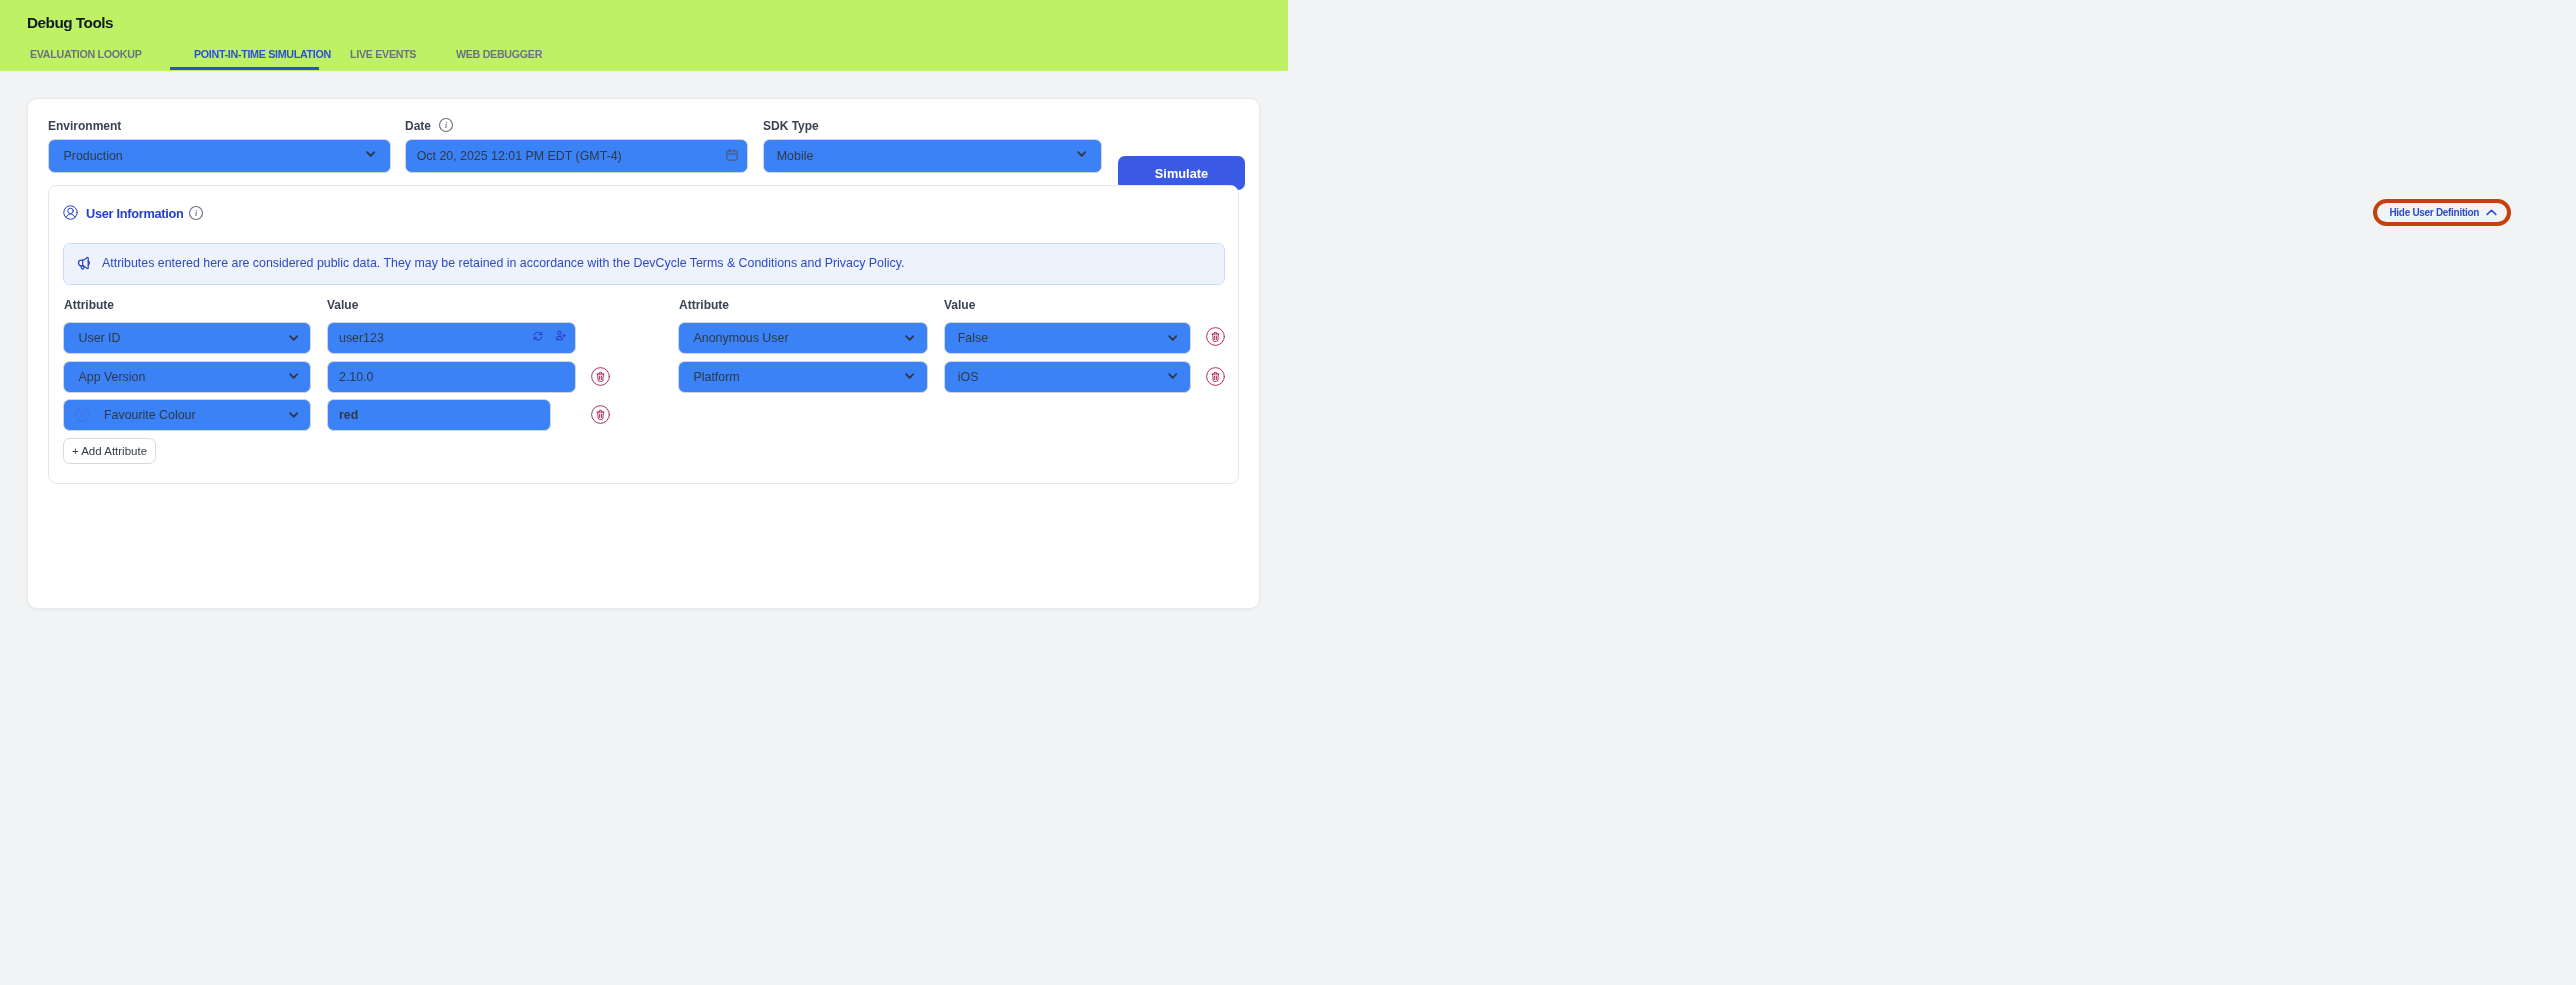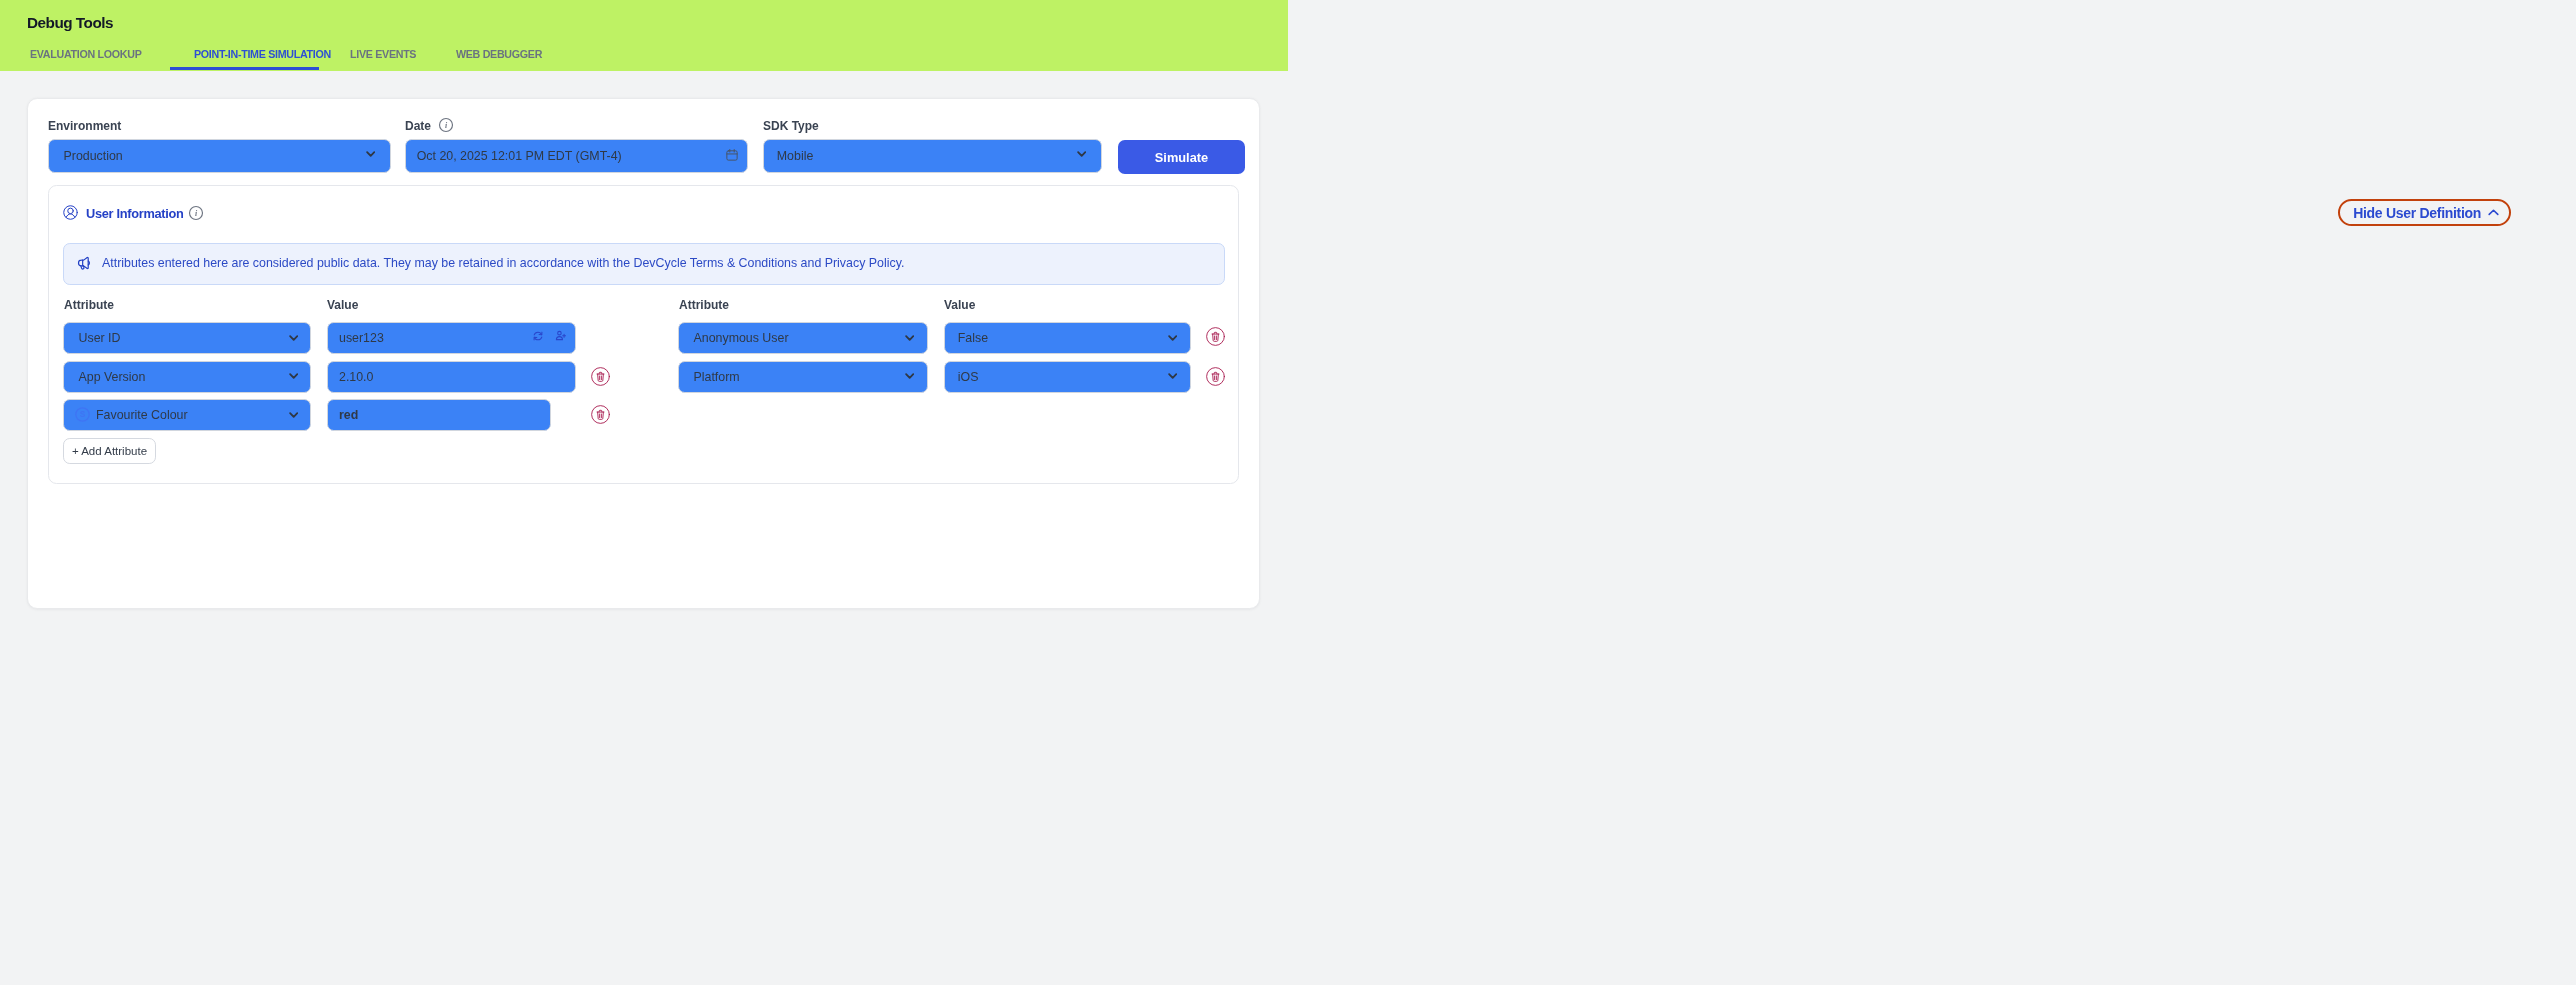--- a/index.html
+++ b/index.html
@@ -6,24 +6,24 @@
   html,body { width:1288px; height:493px; font-family:"Liberation Sans",sans-serif; background:#f2f3f4; overflow:hidden; }
   .abs { position:absolute; }
   .header { position:absolute; left:0; top:0; width:1288px; height:71px; background:#bef264; }
   h1 { position:absolute; left:27px; top:15px; font-size:15.3px; font-weight:700; color:#131927; letter-spacing:-0.5px; line-height:16px; }
   .tab { position:absolute; top:48px; font-size:10.7px; font-weight:600; letter-spacing:-0.3px; color:#6a7380; white-space:nowrap; }
   .tab.active { color:#2d4fd4;padding-left:20px; }
   .inkbar { position:absolute; left:170px; top:67px; width:149px; height:3px; background:#2d4fd4; }
   .card { position:absolute; left:27px; top:98px; width:1233px; height:511px; background:#fff; border:0.9px solid #e9eaec; border-radius:10.2px; box-shadow:0 0.9px 2.6px rgba(16,24,40,.05); }
   .lbl { position:absolute; font-size:12px; font-weight:600; color:#3a4352; }
   .box { position:absolute; height:34px; background:#3b82f6; border:1px solid #d1d6de; border-radius:6.8px; display:flex; align-items:center; padding:0 14.5px; font-size:12.4px; color:#2f3947; }
-  .btn-sim { position:absolute; left:1118px; top:140px; width:127px; height:34px; background:#3a5ae6; border-radius:6.8px; color:#fff; font-size:12.8px; font-weight:600; display:flex; align-items:center; justify-content:center; }
+  .btn-sim { position:absolute; left:1118px; top:156px; width:127px; height:34px; background:#3a5ae6; border-radius:6.8px; color:#fff; font-size:12.8px; font-weight:600; display:flex; align-items:center; justify-content:center; }
   .inner { position:absolute; left:48px; top:185px; width:1191px; height:299px; background:#fff; border:1px solid #e5e7ec; border-radius:8.5px; }
   .ui-title { position:absolute; left:86px; top:206px; font-size:12.8px; font-weight:600; letter-spacing:-0.3px; color:#2541c6; }
-  .pill { position:absolute; top:199px; height:27px; border:2px solid #c2410c; border-radius:13.6px; display:flex; align-items:center; gap:6.8px; padding:0 10.2px 0 12.8px; font-size:14px; letter-spacing:-0.3px; font-weight:600; color:#2b4ad0; }
+  .pill { position:absolute; top:199px; height:27px; border:4px solid #c2410c; border-radius:13.6px; display:flex; align-items:center; gap:6.8px; padding:0 10.2px 0 12.8px; font-size:10px; letter-spacing:-0.3px; font-weight:600; color:#2b4ad0; }
   .banner { position:absolute; left:63px; top:243px; width:1162px; height:42px; background:#edf2fd; border:1px solid #c9d9f8; border-radius:6.8px; }
   .banner-text { position:absolute; left:102px; top:256px; font-size:12.4px; color:#2c4ac5; }
   .trash { position:absolute; width:19px; height:19px; }
   .box.sm { height:32px; }
   .addbtn { position:absolute; left:63px; top:438px; width:93px; height:25.6px; border:1px solid #d5d9e0; border-radius:6.8px; display:flex; align-items:center; justify-content:center; font-size:11.5px; font-weight:500; color:#333c49; background:#fff; }
 </style>
 </head>
 <body>
 <div class="header">
   <h1>Debug Tools</h1>
@@ -169,21 +169,21 @@
       <circle cx="12" cy="12" r="11.2" stroke-width="1.15"></circle>
       <g stroke-width="1.15">
         <path d="M7.6 8.9h8.8"></path>
         <path d="M8.4 8.9l.65 8a1.4 1.4 0 0 0 1.4 1.2h3.1a1.4 1.4 0 0 0 1.4-1.2l.65-8"></path>
         <path d="M10.3 8.8V7.7a1 1 0 0 1 1-1h1.4a1 1 0 0 1 1 1v1.1"></path>
         <path d="M10.9 11.3v4.6M13.1 11.3v4.6"></path>
       </g>
     </g>
   </svg>
 
-<div class="box sm" style="left:63px; top:399px; width:248px; padding-left:32px;">Favourite Colour</div>
+<div class="box sm" style="left:63px; top:399px; width:248px; padding-left:40px;">Favourite Colour</div>
 <svg class="abs" style="left:75px; top:407px;" width="15" height="15" viewBox="0 0 20 20">
     <circle cx="10" cy="10" r="8.9" fill="none" stroke="#3f74f4" stroke-width="1.7"></circle>
     <text x="10" y="13.9" text-anchor="middle" font-family="Liberation Sans" font-weight="bold" font-size="11" fill="#3f74f4">S</text>
   </svg>
 <svg class="abs" style="left:289px; top:412px;" width="9.4" height="6" viewBox="0 0 11 7">
     <path d="M1.3 1.3 L5.5 5.7 L9.7 1.3" fill="none" stroke="#2f3744" stroke-width="2.1" stroke-linecap="round" stroke-linejoin="round"></path>
   </svg>
 <div class="box sm" style="left:327px; top:399px; width:224px; padding:12px 11px;font-weight:bold;">red</div>
 <svg class="trash" style="left:591px; top:405px;" viewBox="0 0 24 24">
     <g fill="none" stroke="#a81b4f" stroke-linecap="round" stroke-linejoin="round">

